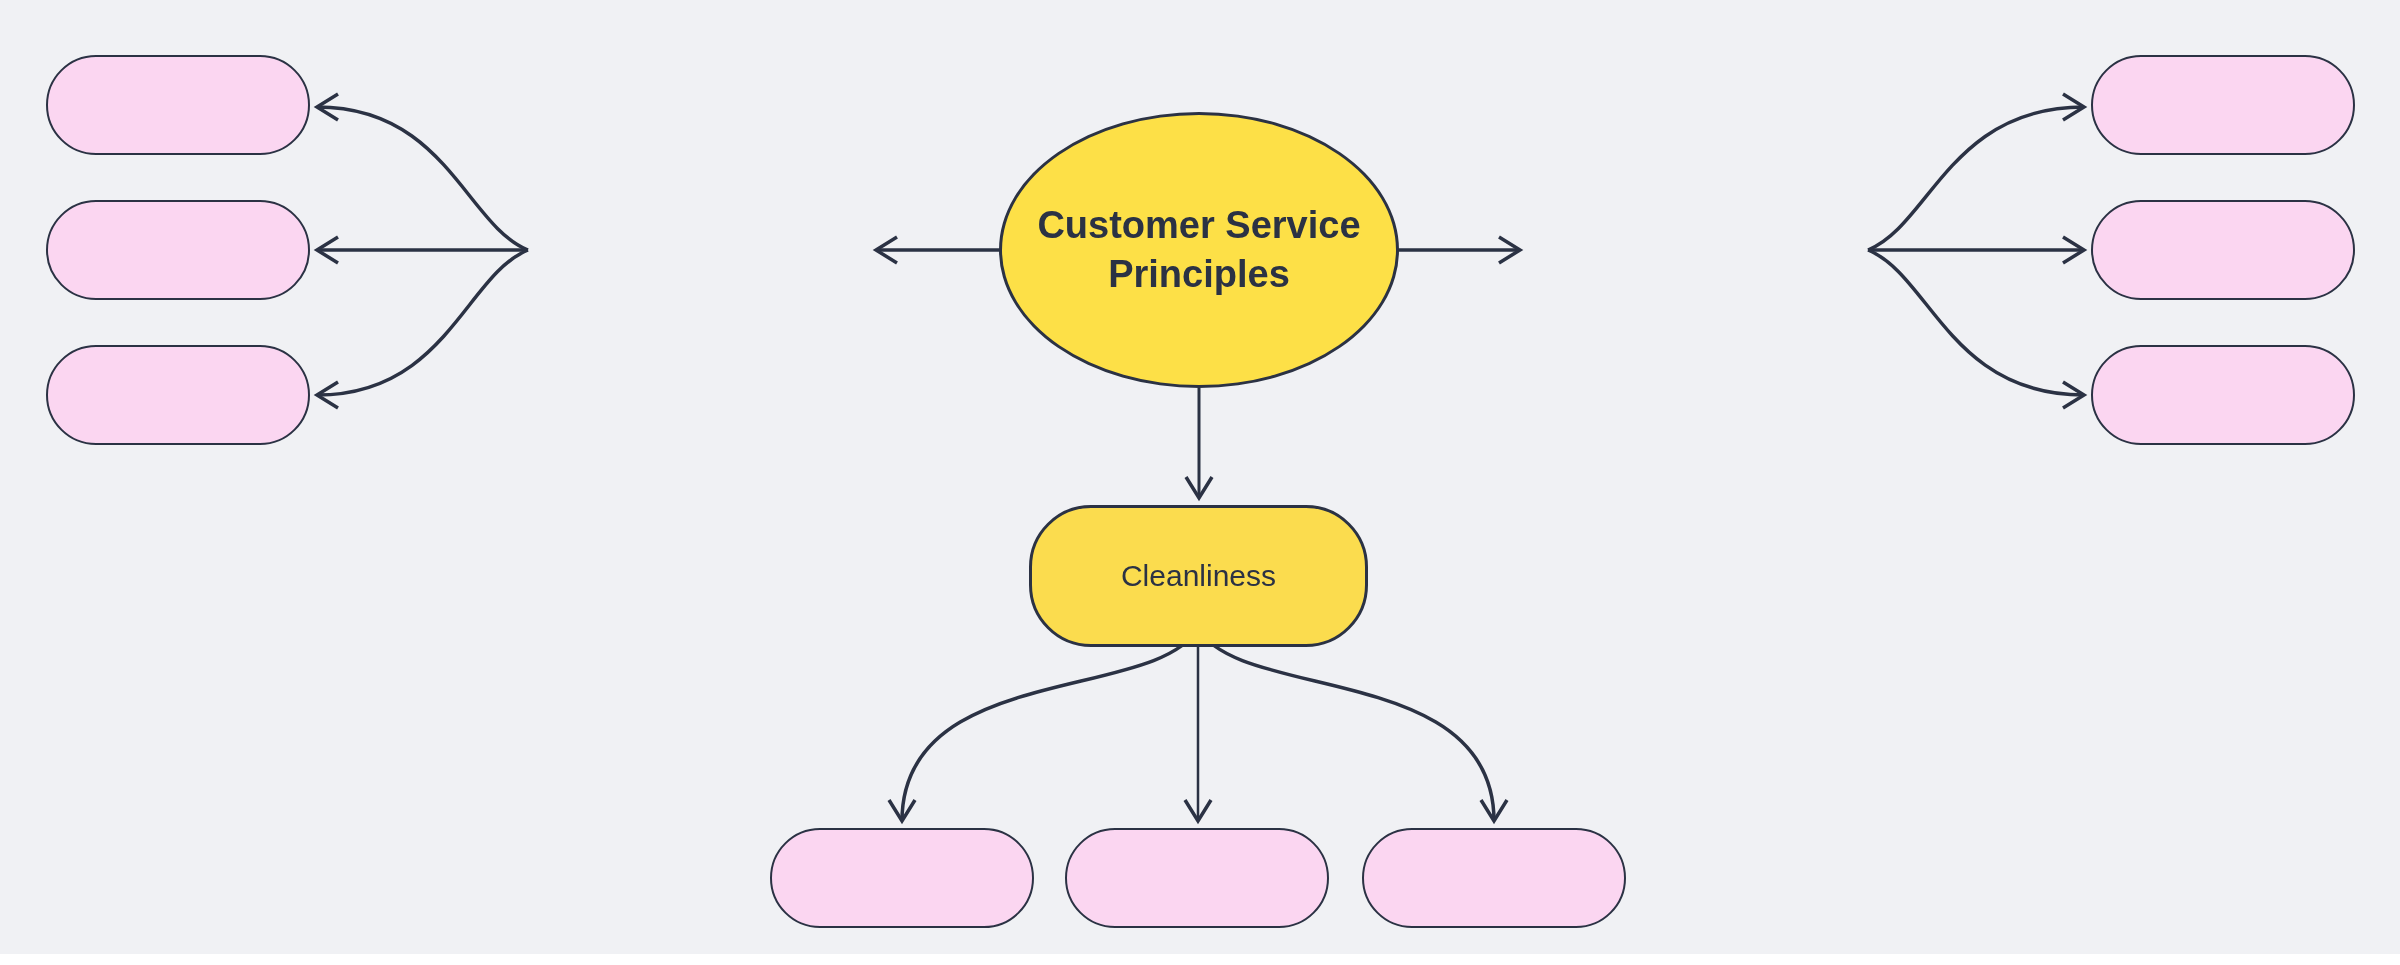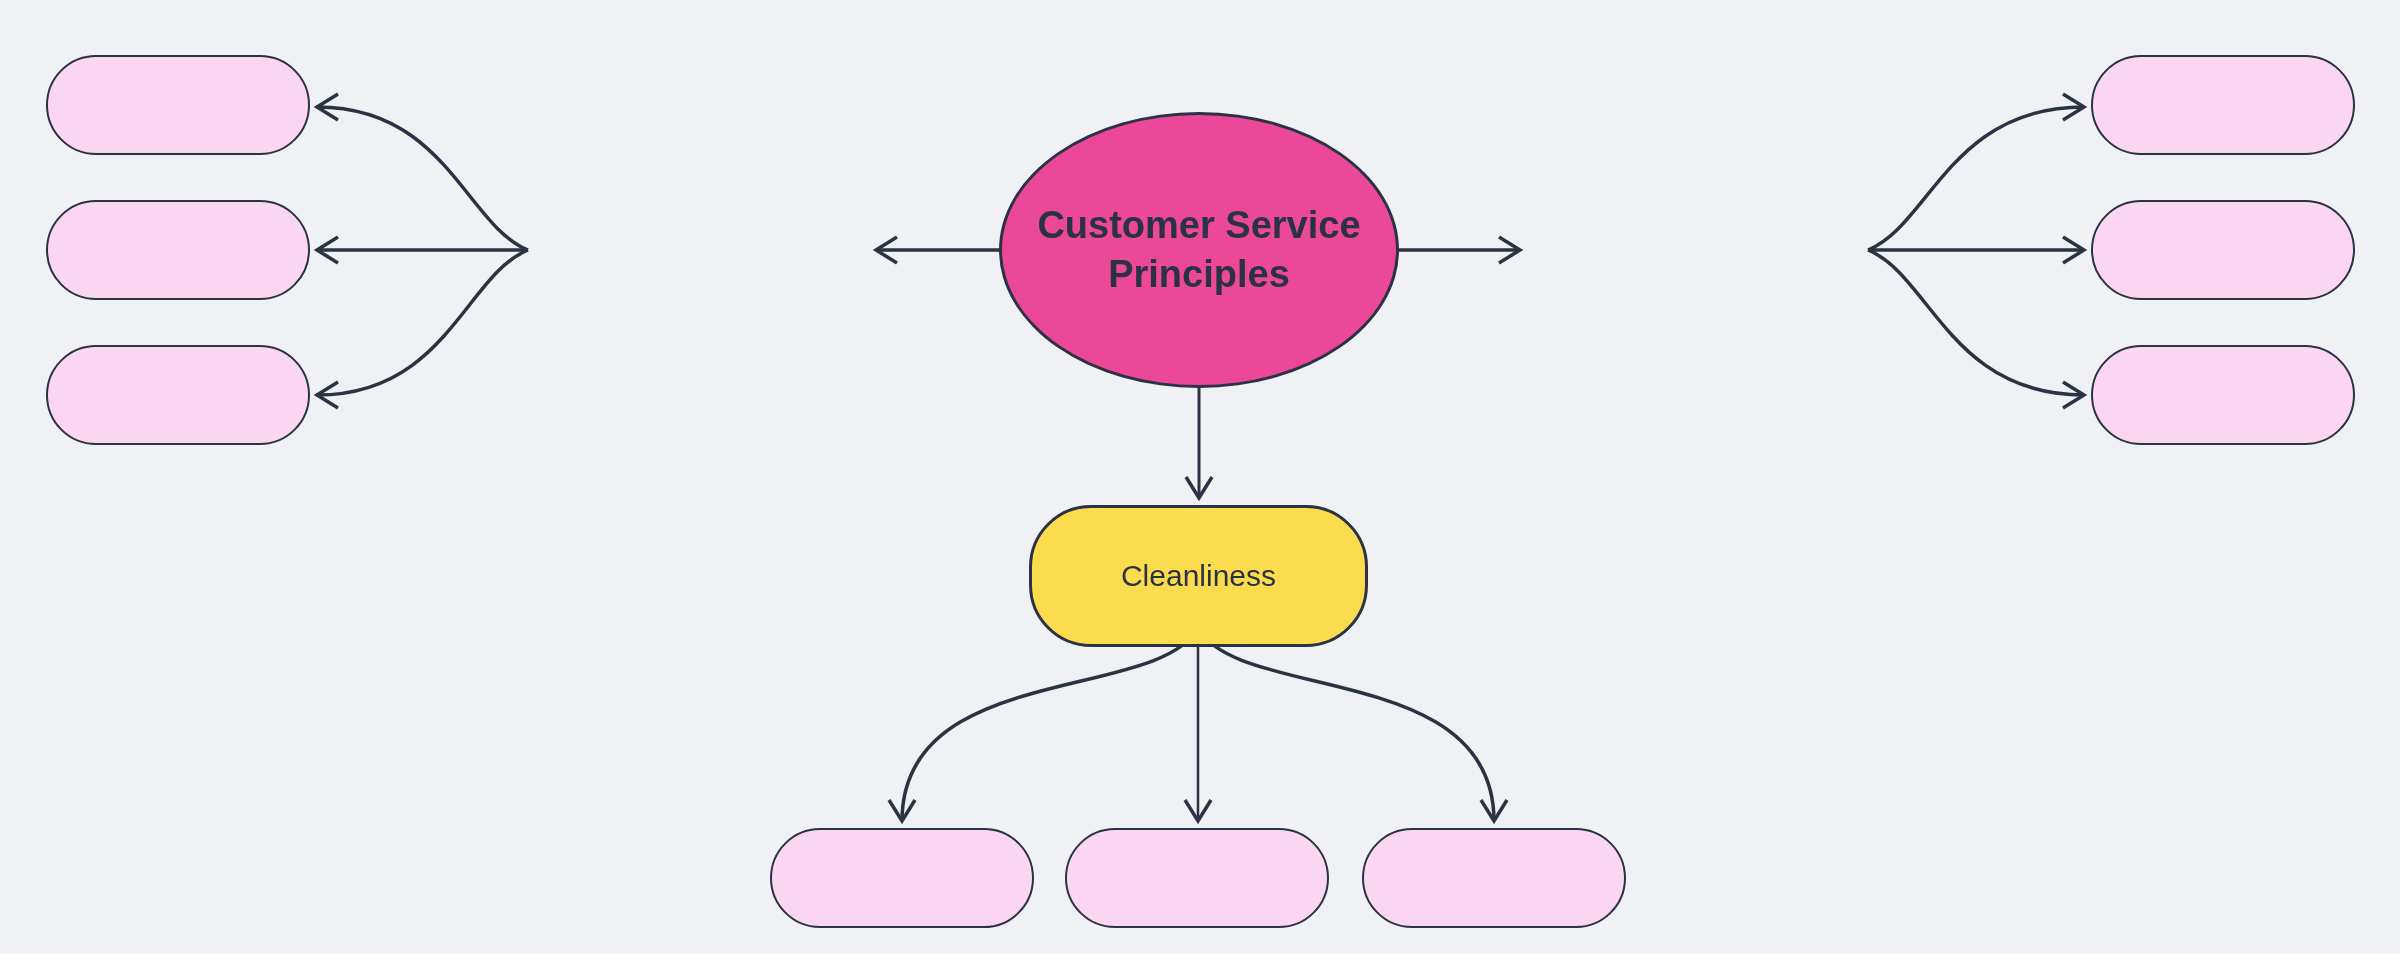--- a/index.html
+++ b/index.html
@@ -25,21 +25,21 @@
     border: 3px solid #2b3244;
     display: flex;
     align-items: center;
     justify-content: center;
     text-align: center;
   }
   .root-node {
     left: 999px; top: 112px;
     width: 400px; height: 276px;
     border-radius: 50%;
-    background: #ec4899;
+    background: #fde047;
     font-size: 38px;
     font-weight: 700;
     line-height: 1.28;
   }
   .root-node .label { width: 336px; }
   .branch-node {
     background: #fbdc4e;
     border-radius: 62px;
     font-size: 30px;
     font-weight: 400;

